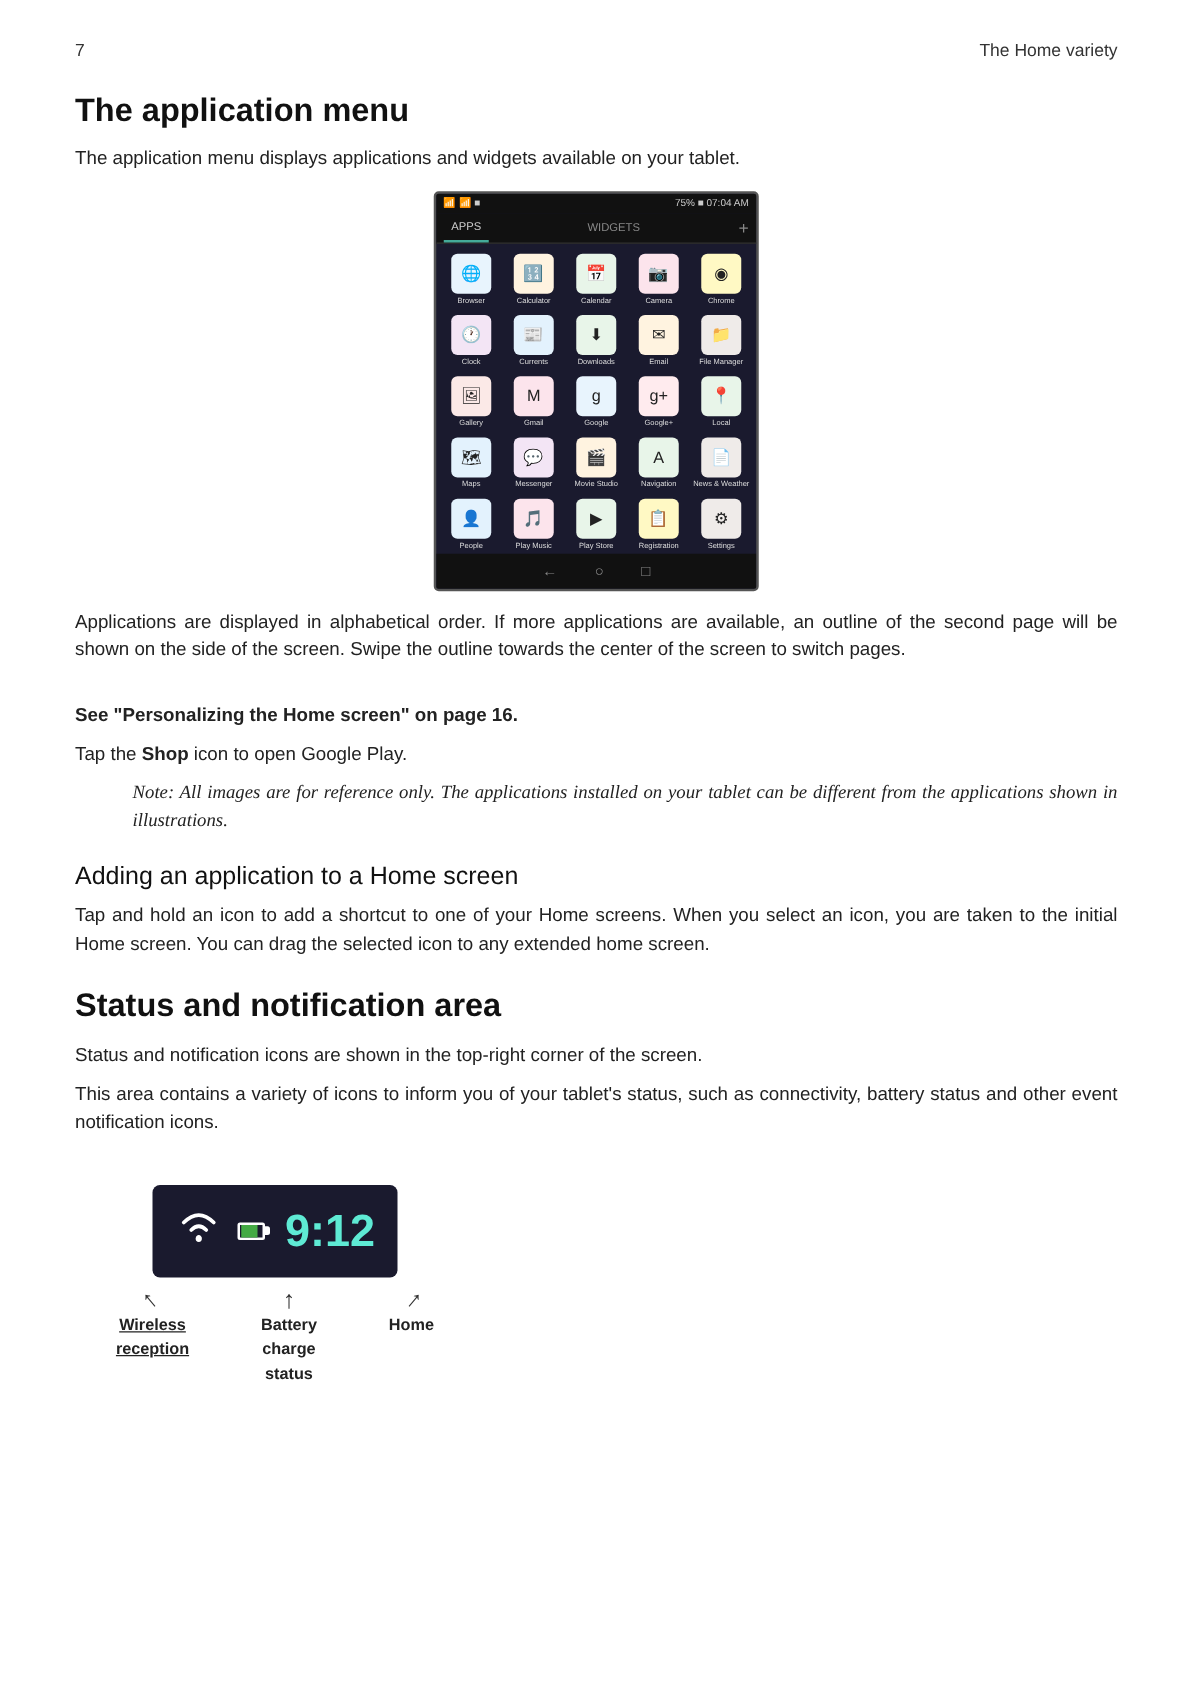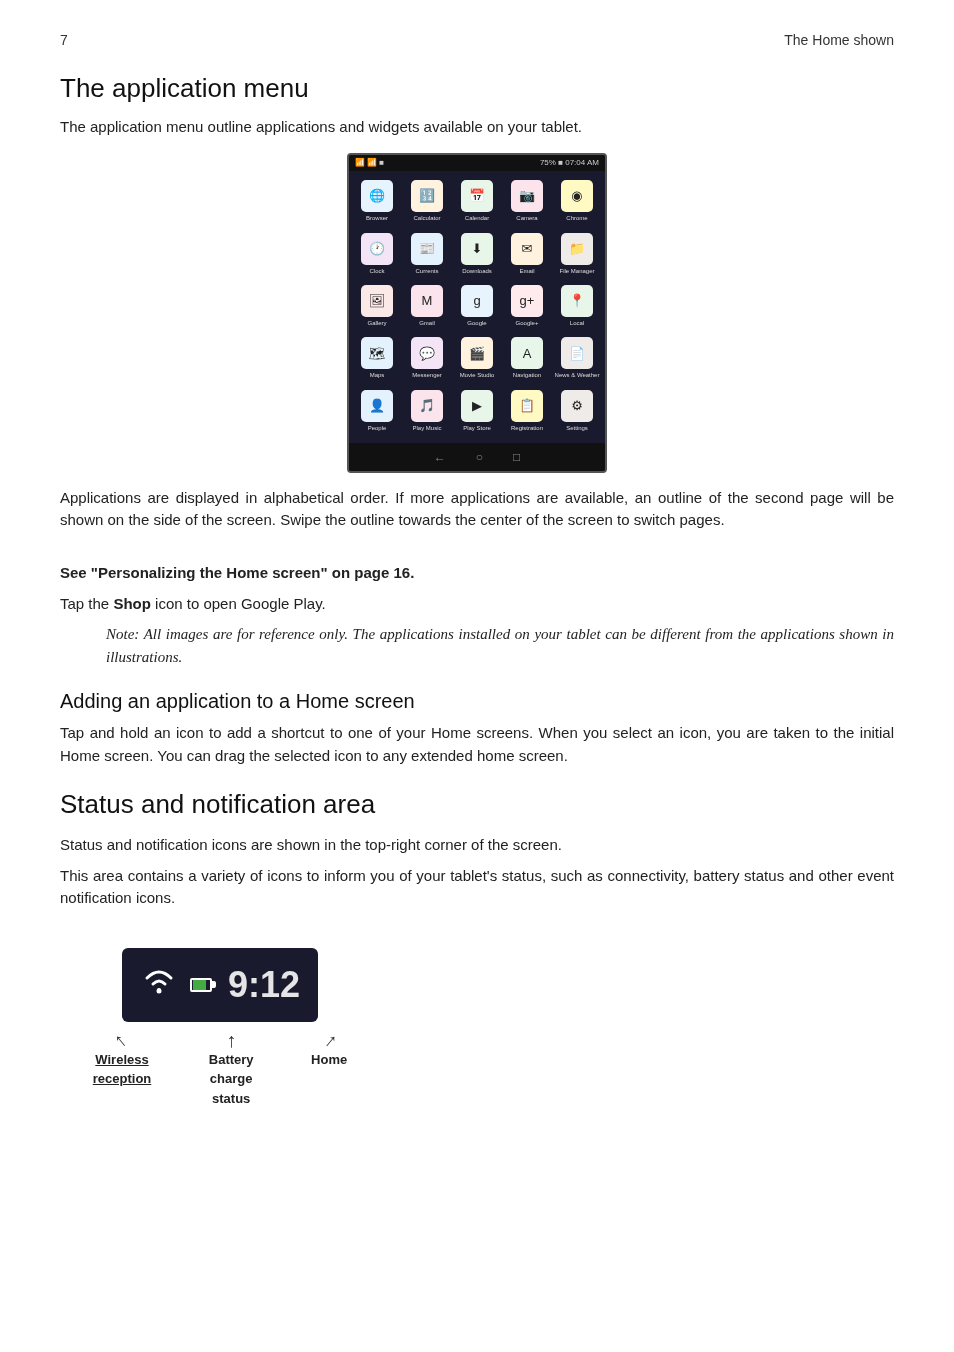--- a/index.html
+++ b/index.html
@@ -15,21 +15,21 @@
     }
     .page-number-header {
       display: flex;
       justify-content: space-between;
       margin-bottom: 18px;
       font-size: 14px;
       color: #333;
     }
     h2.section-title {
       font-size: 26px;
-      font-weight: normal;
+      font-weight: bold;
       margin-bottom: 8px;
       color: #111;
     }
     h3.sub-title {
       font-size: 20px;
       font-weight: normal;
       margin-bottom: 6px;
       color: #111;
     }
     p {
@@ -179,21 +179,21 @@
     }
     .battery-tip {
       width: 4px;
       height: 7px;
       background: #fff;
       border-radius: 0 2px 2px 0;
     }
     .time-display {
       font-size: 36px;
       font-weight: bold;
-      color: #e5e5e5;
+      color: #5eead4;
     }
     .status-labels-row {
       display: flex;
       gap: 0px;
       width: 100%;
       justify-content: space-around;
       padding: 0 4px;
     }
     .status-label-item {
       text-align: center;
@@ -255,31 +255,36 @@
     .ic-playmusic { background: #fce4ec; }
     .ic-playstore { background: #e8f5e9; }
     .ic-registration { background: #fff9c4; }
     .ic-settings { background: #efebe9; }
   </style>
 </head>
 <body>
 
 <div class="page-number-header">
   <span>7</span>
-  <span>The Home shown</span>
+  <span>The Home variety</span>
 </div>
 
 <h2 class="section-title">The application menu</h2>
-<p>The application menu outline applications and widgets available on your tablet.</p>
+<p>The application menu displays applications and widgets available on your tablet.</p>
 
 <div class="app-menu-image-container">
   <div class="tablet-screen">
     <div class="tablet-status-bar">
       <span>📶 📶 ■</span>
       <span>75% ■ 07:04 AM</span>
+    </div>
+    <div class="tablet-tabs">
+      <span class="tablet-tab">APPS</span>
+      <span class="tablet-tab inactive">WIDGETS</span>
+      <span style="color:#888;font-size:14px;">+</span>
     </div>
     <div class="tablet-apps-grid">
 
     <div class="tablet-app-item">
       <div class="tablet-app-icon ic-browser" style="font-size:13px;">🌐</div>
       <div class="tablet-app-label">Browser</div>
     </div>
         <div class="tablet-app-item">
       <div class="tablet-app-icon ic-calc" style="font-size:13px;">🔢</div>
       <div class="tablet-app-label">Calculator</div>

